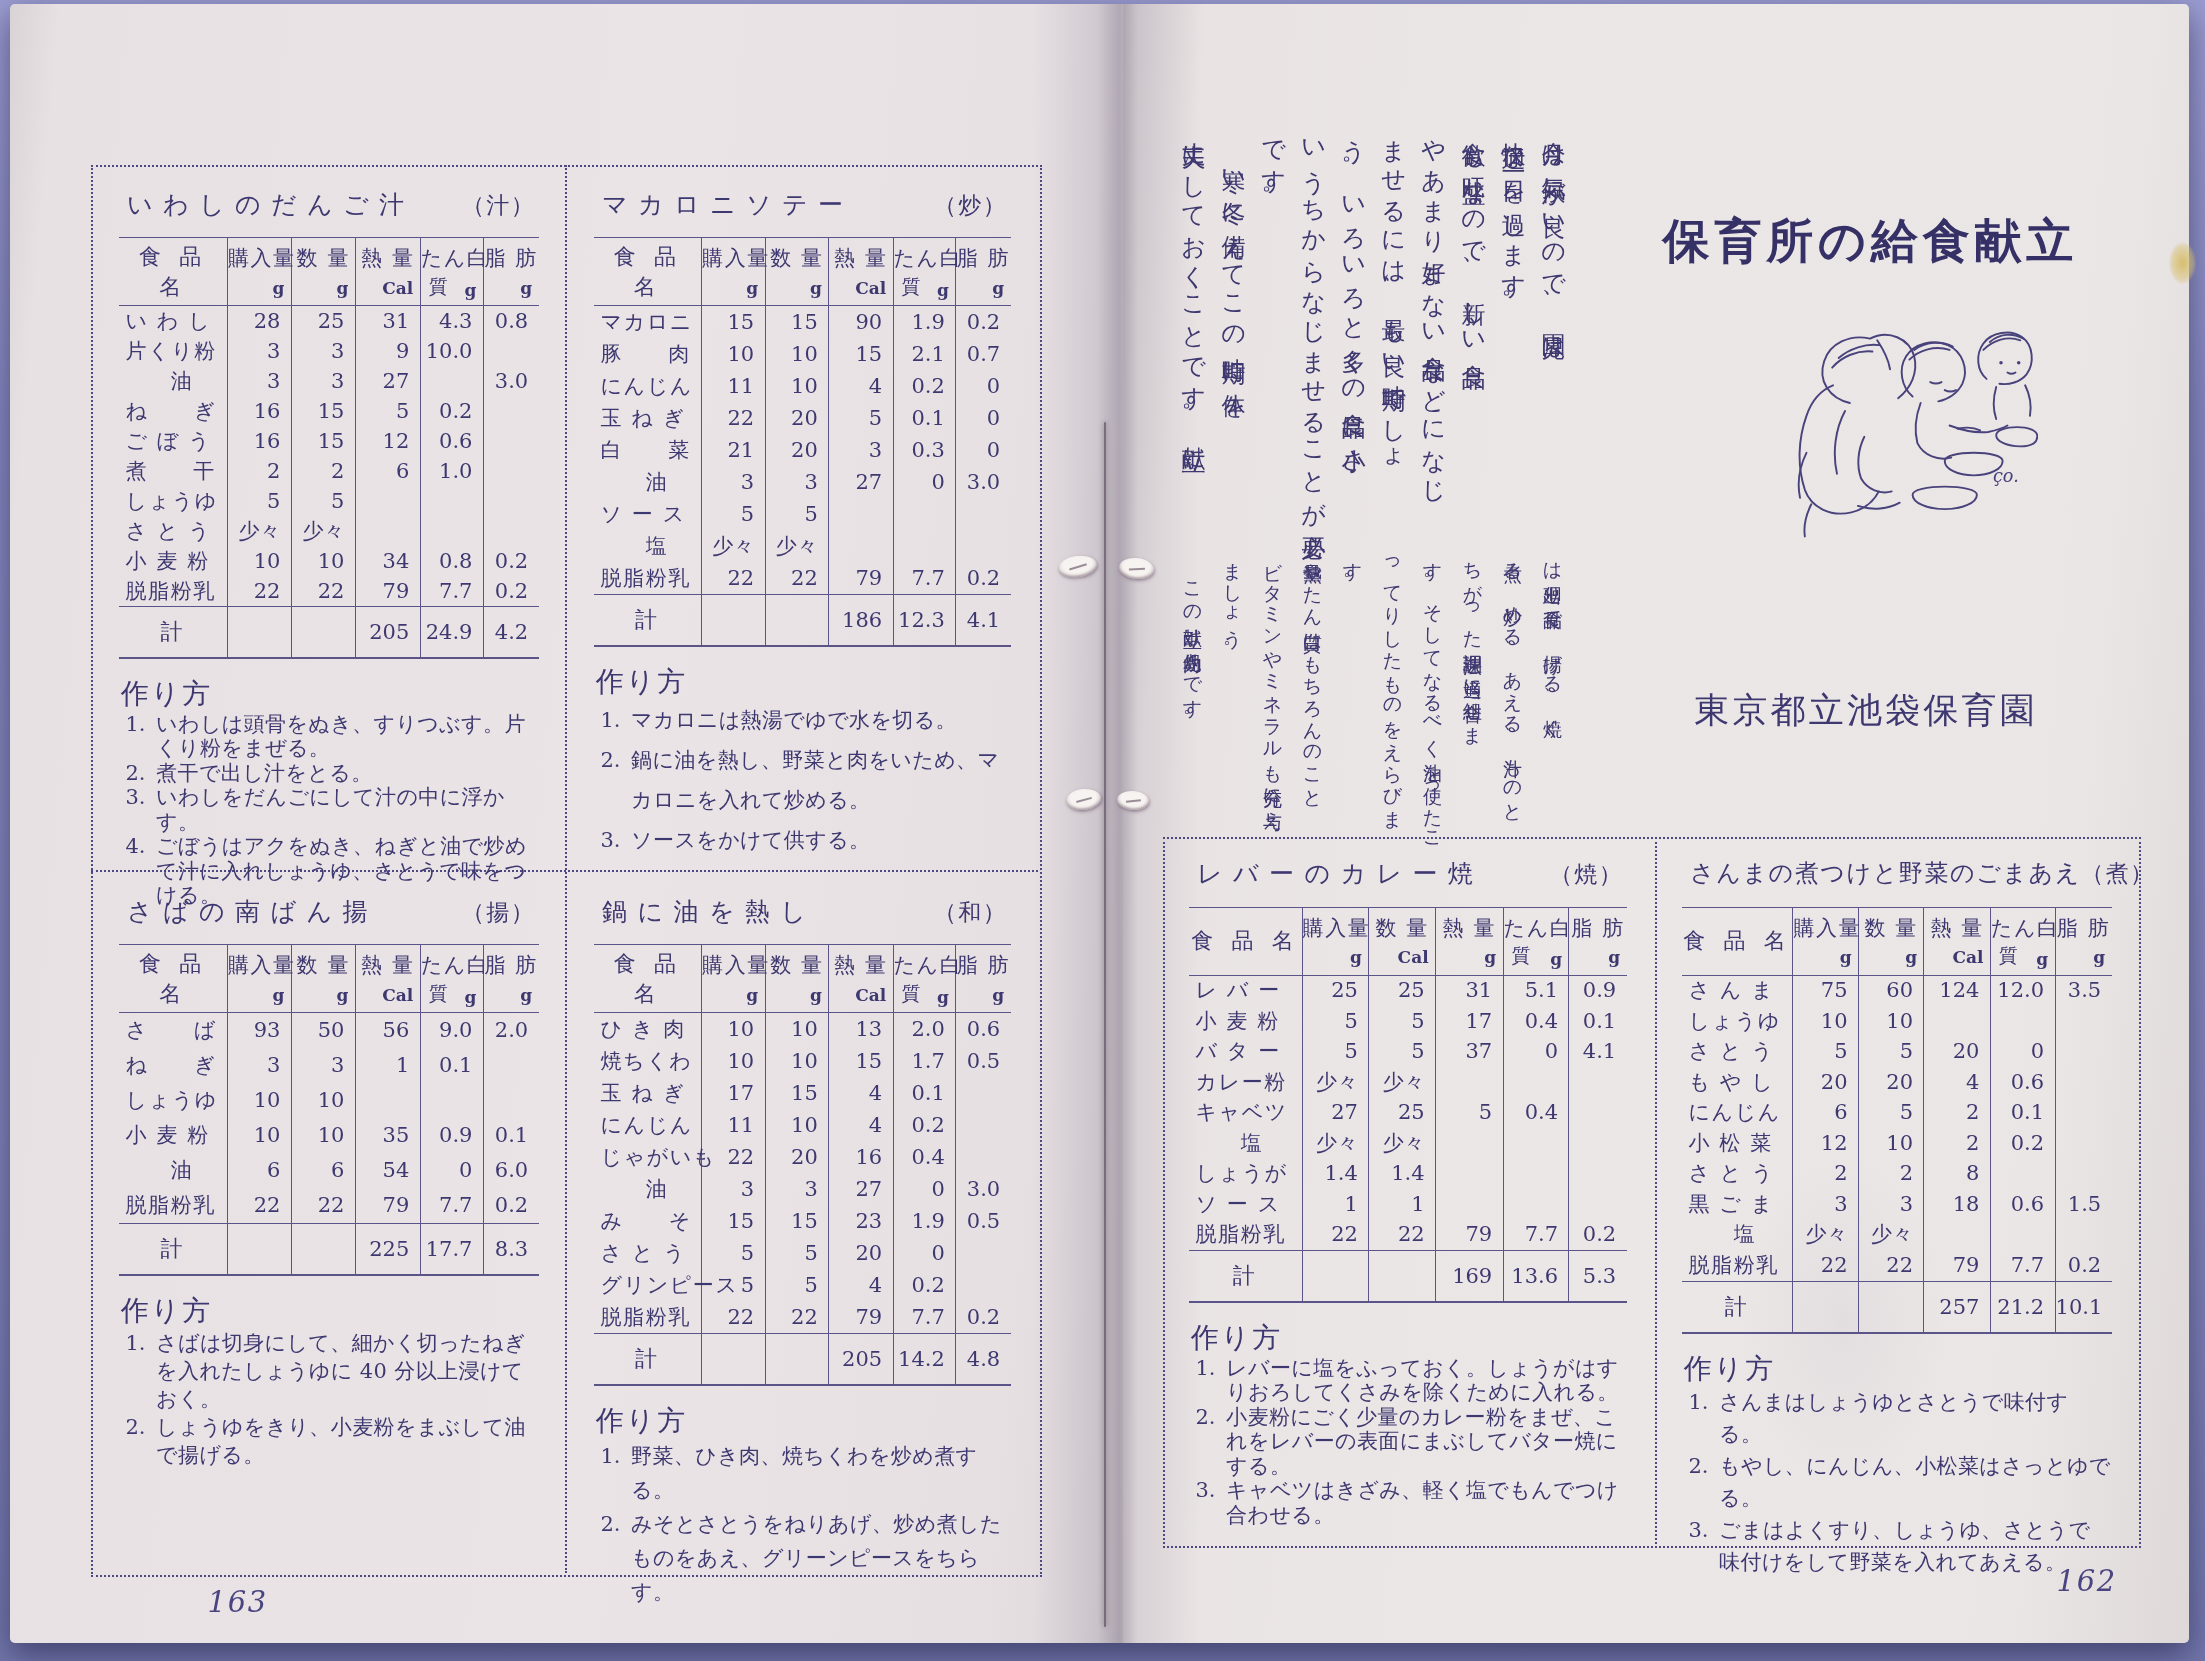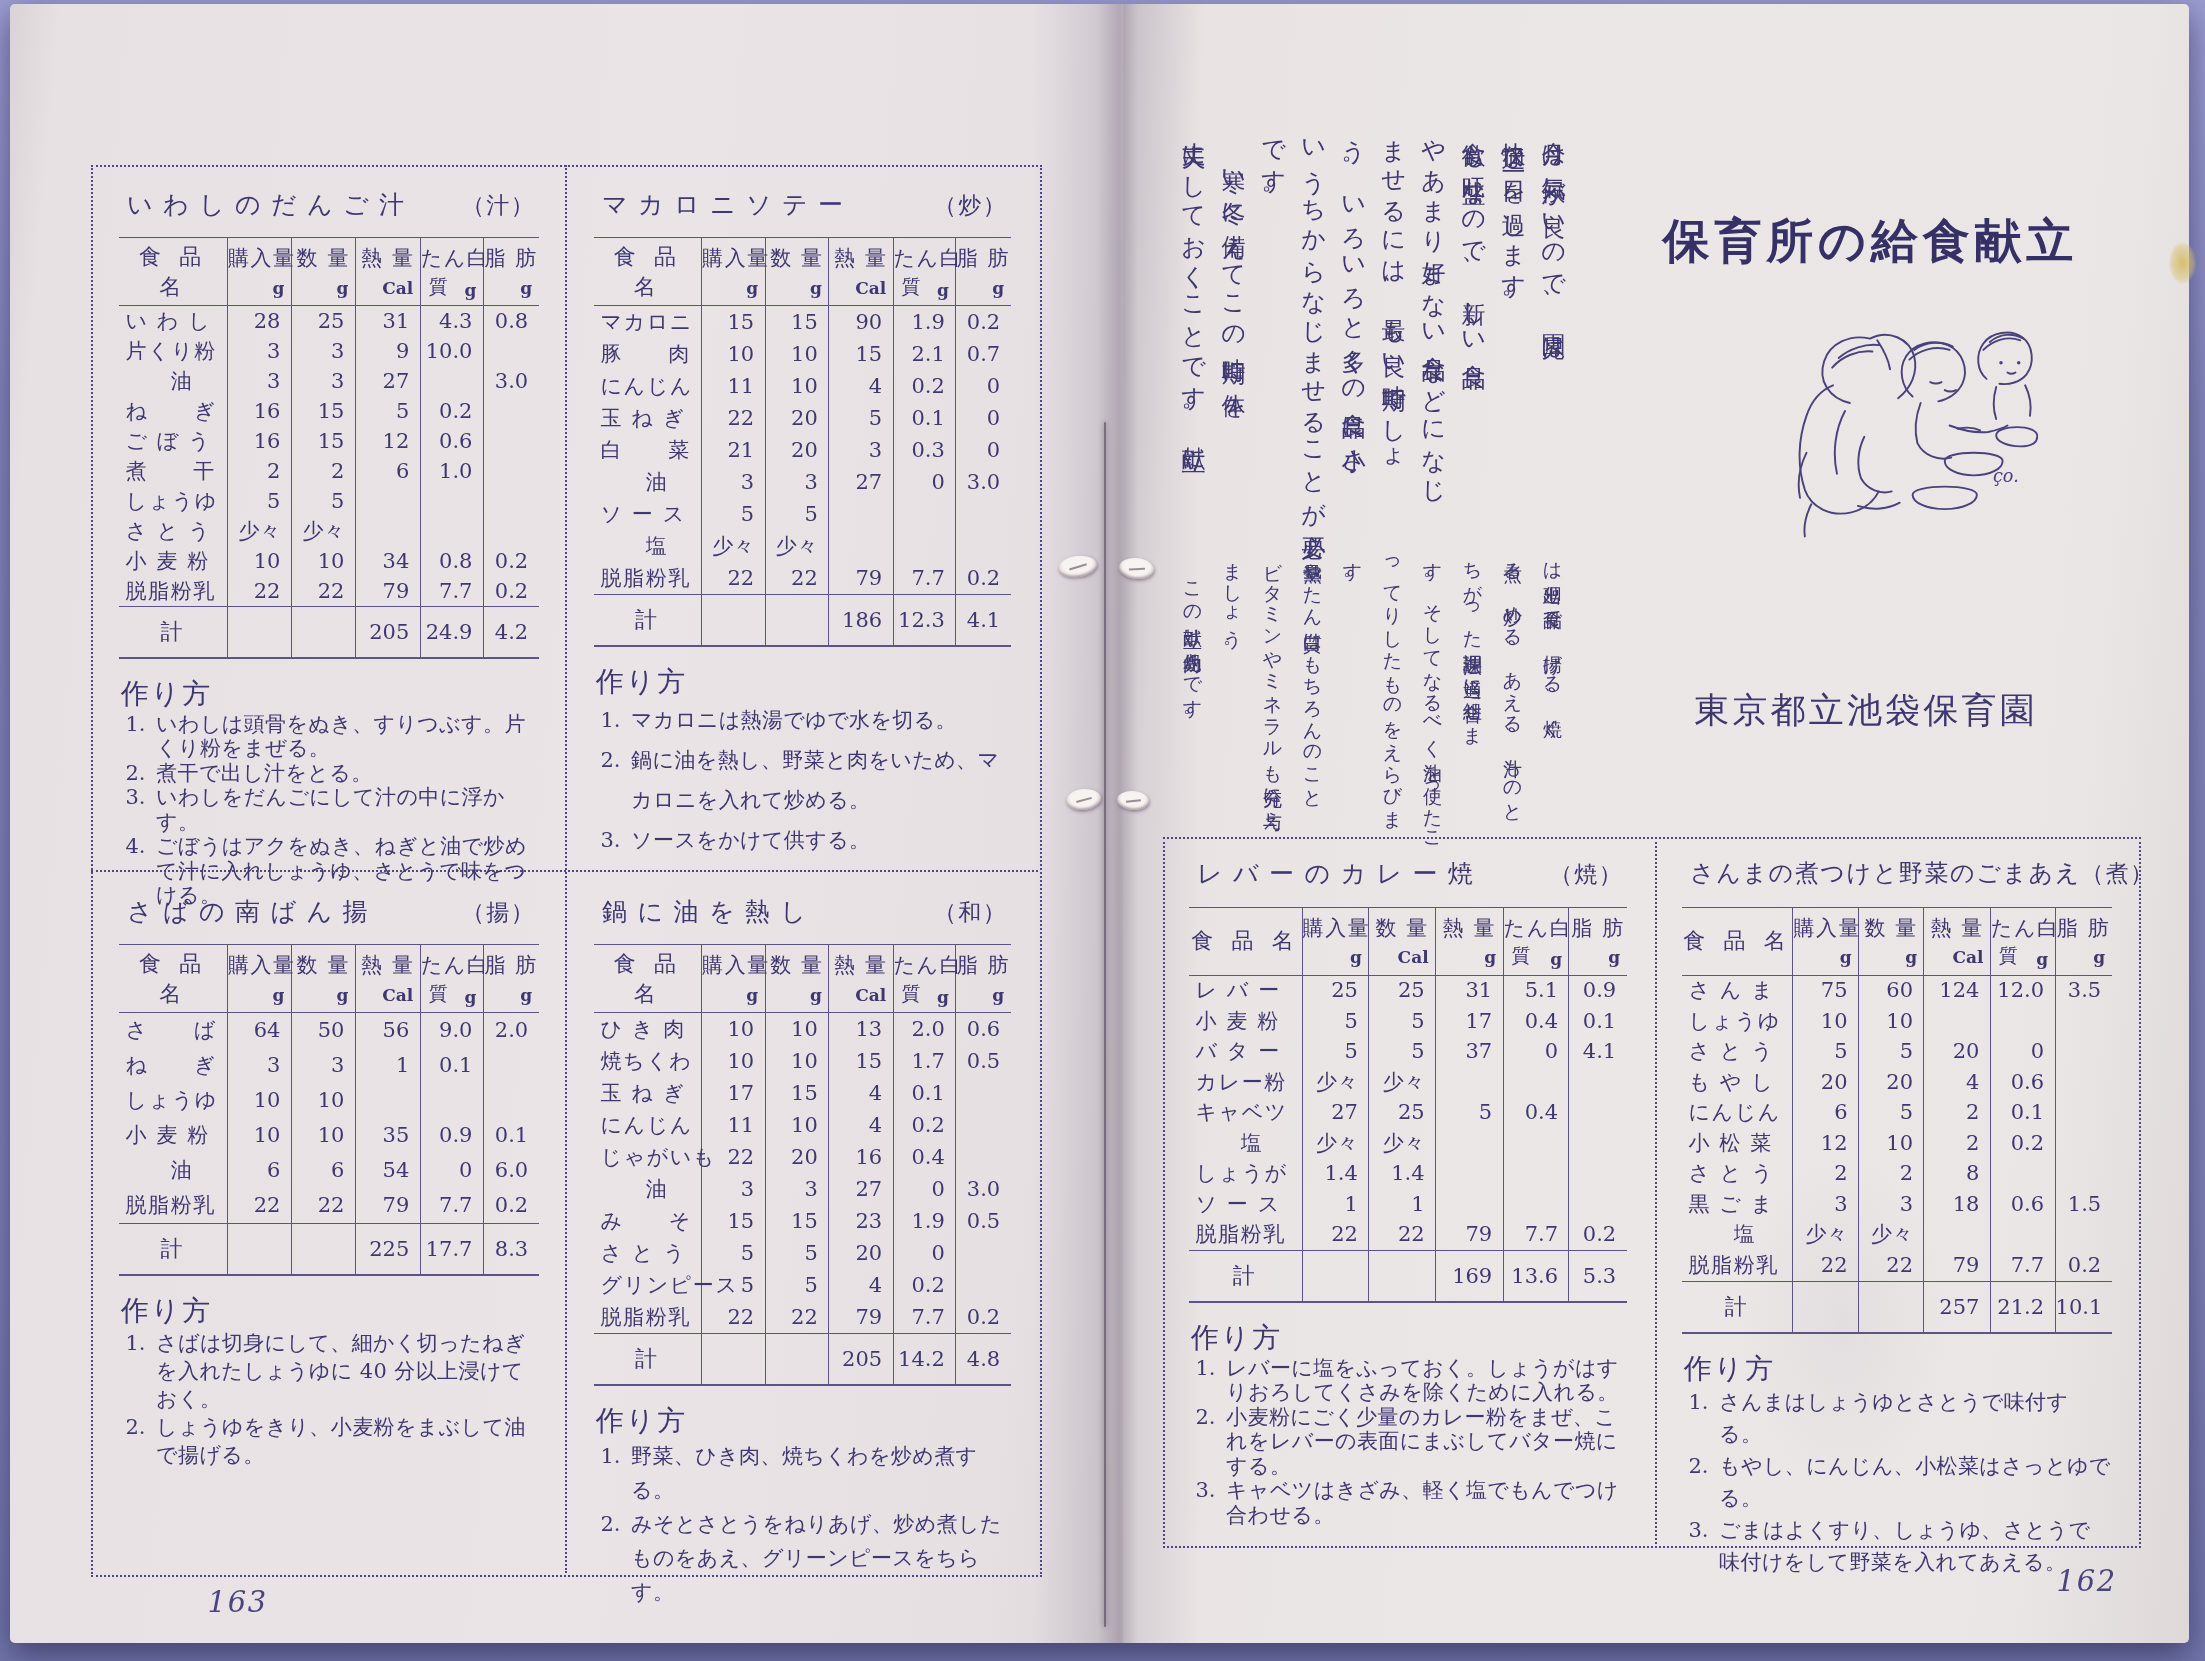--- a/index.html
+++ b/index.html
@@ -466,21 +466,21 @@
         <div class="h-bot">
                   <span></span>
                   <span class="h-unit">g</span>
                 </div>
               </th>
             </tr>
           </thead>
           <tbody>
             <tr>
               <td class="c-name">さ　　ば</td>
-              <td class="c-num">64</td>
+              <td class="c-num">93</td>
               <td class="c-num">50</td>
               <td class="c-num">56</td>
               <td class="c-num">9.0</td>
               <td class="c-num">2.0</td>
             </tr>
             <tr>
               <td class="c-name">ね　　ぎ</td>
               <td class="c-num">3</td>
               <td class="c-num">3</td>
               <td class="c-num">1</td>

